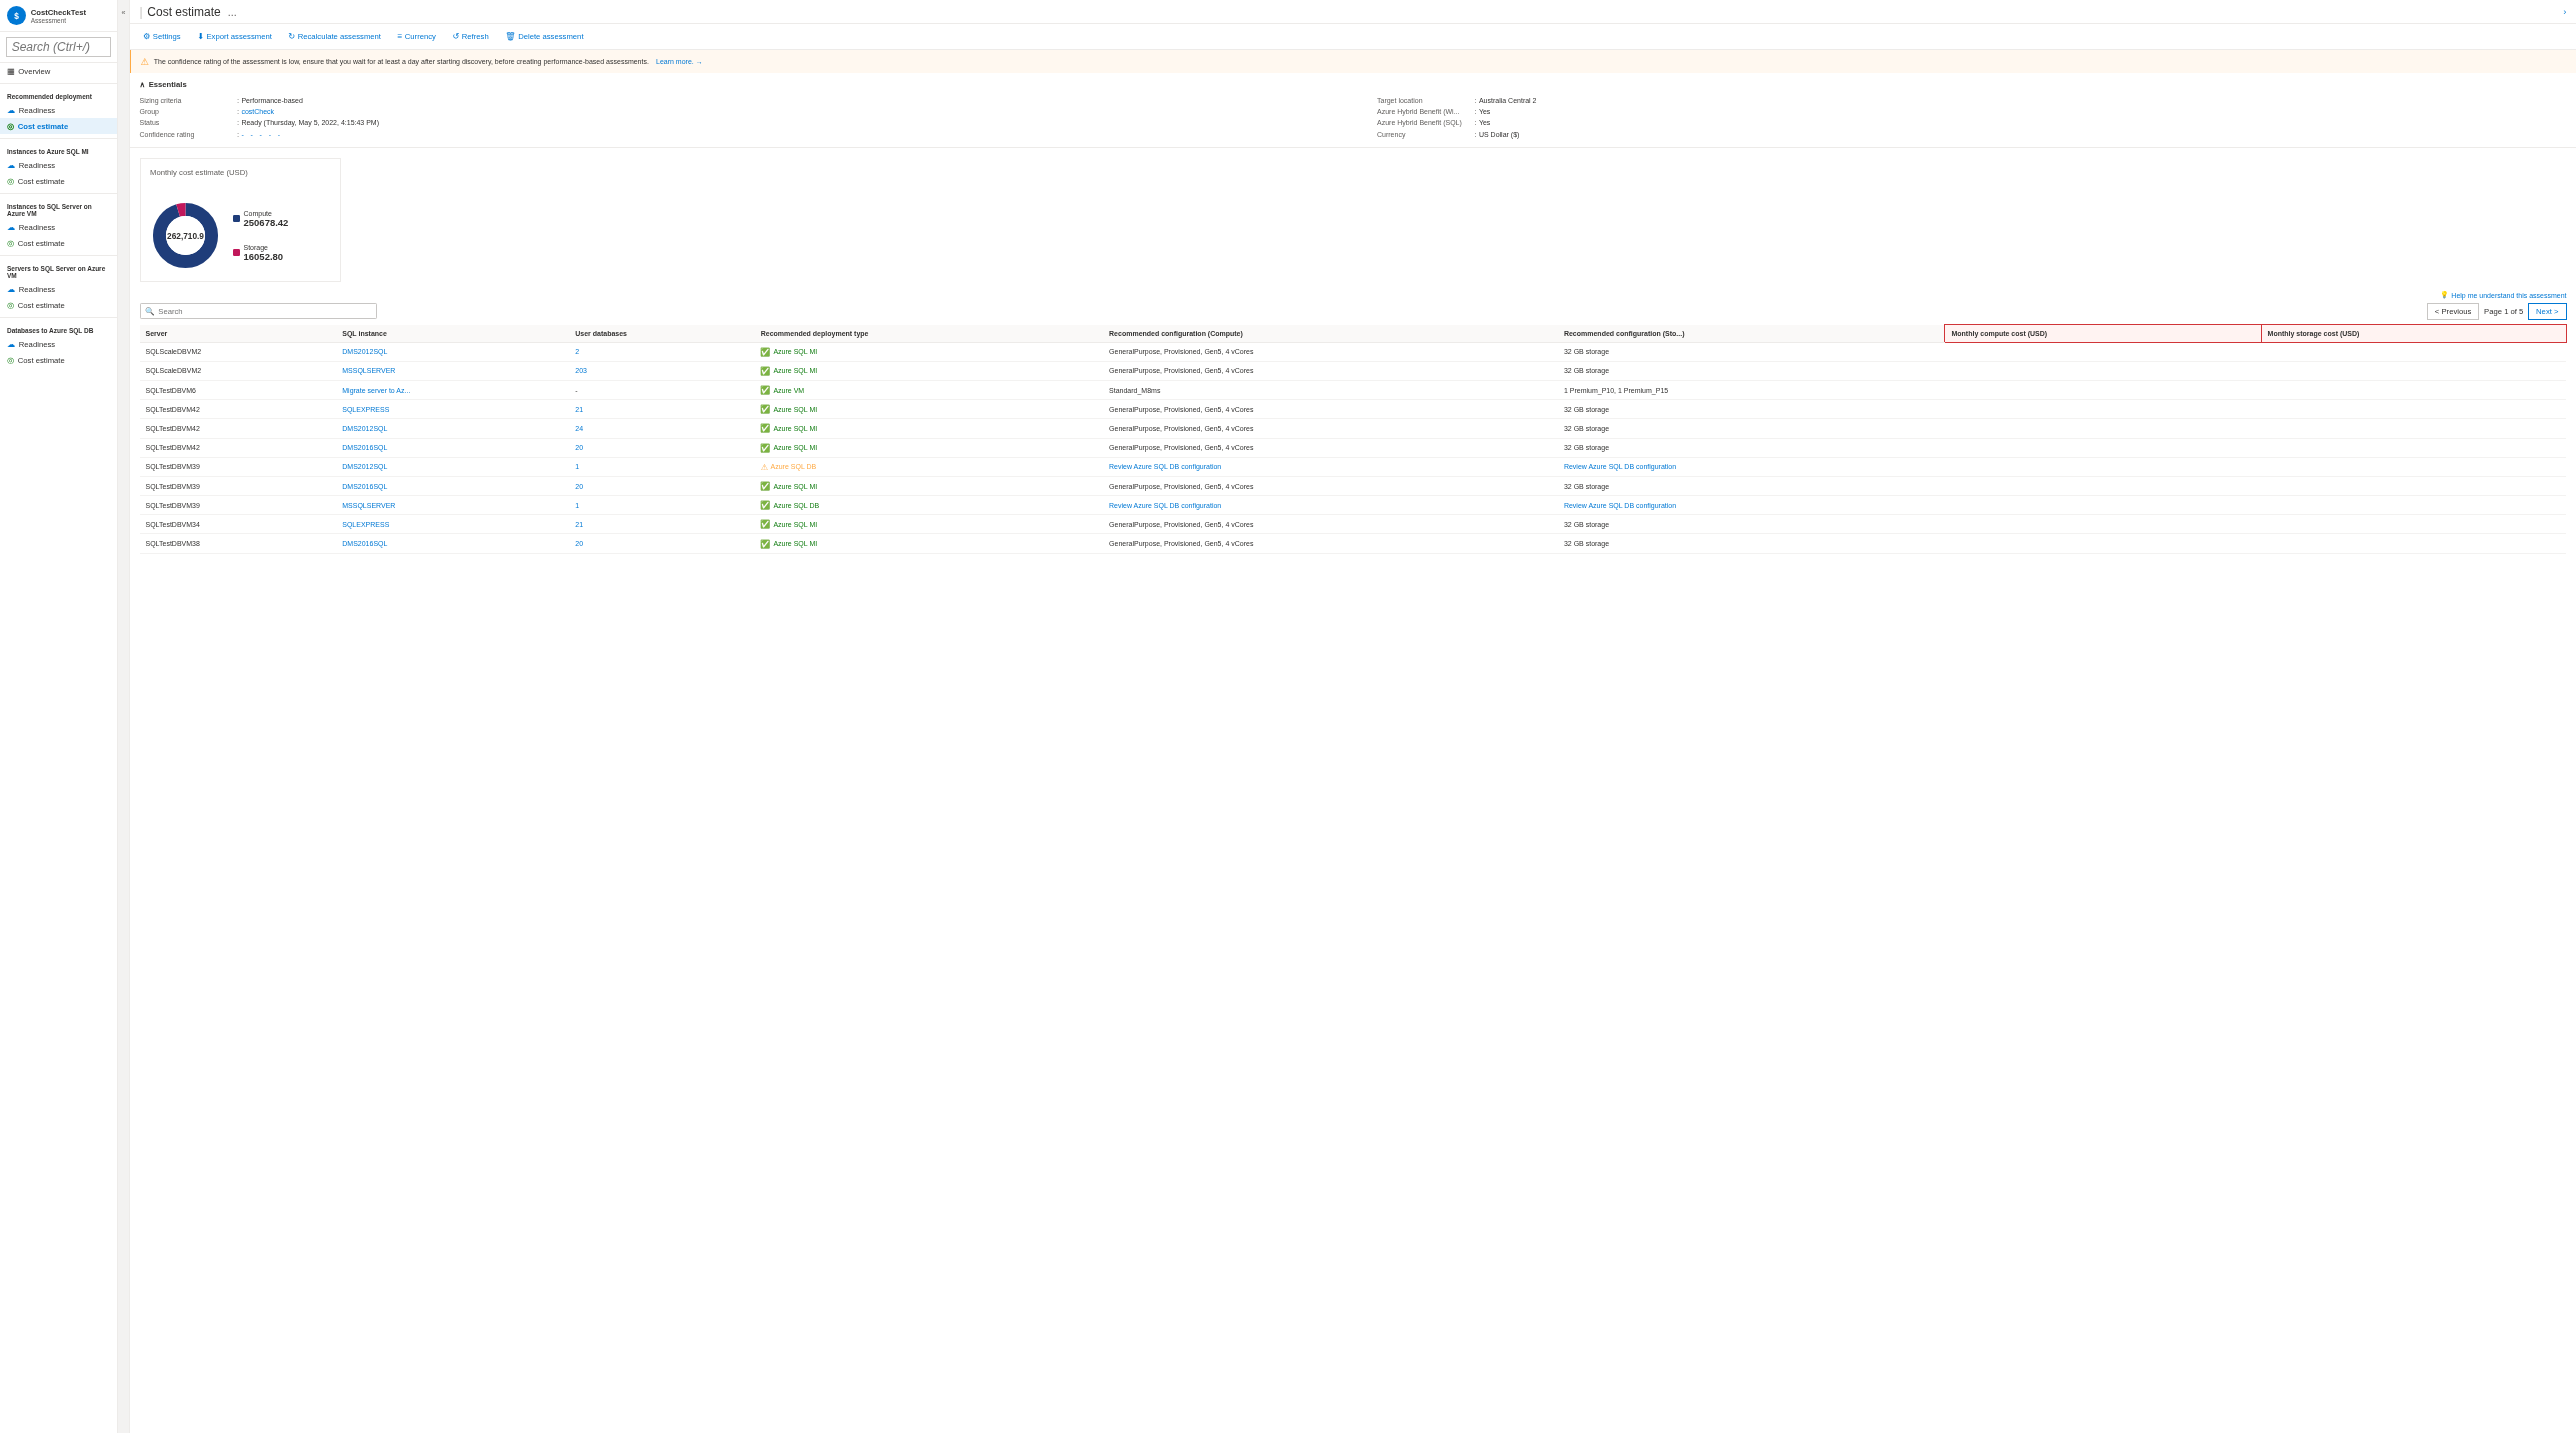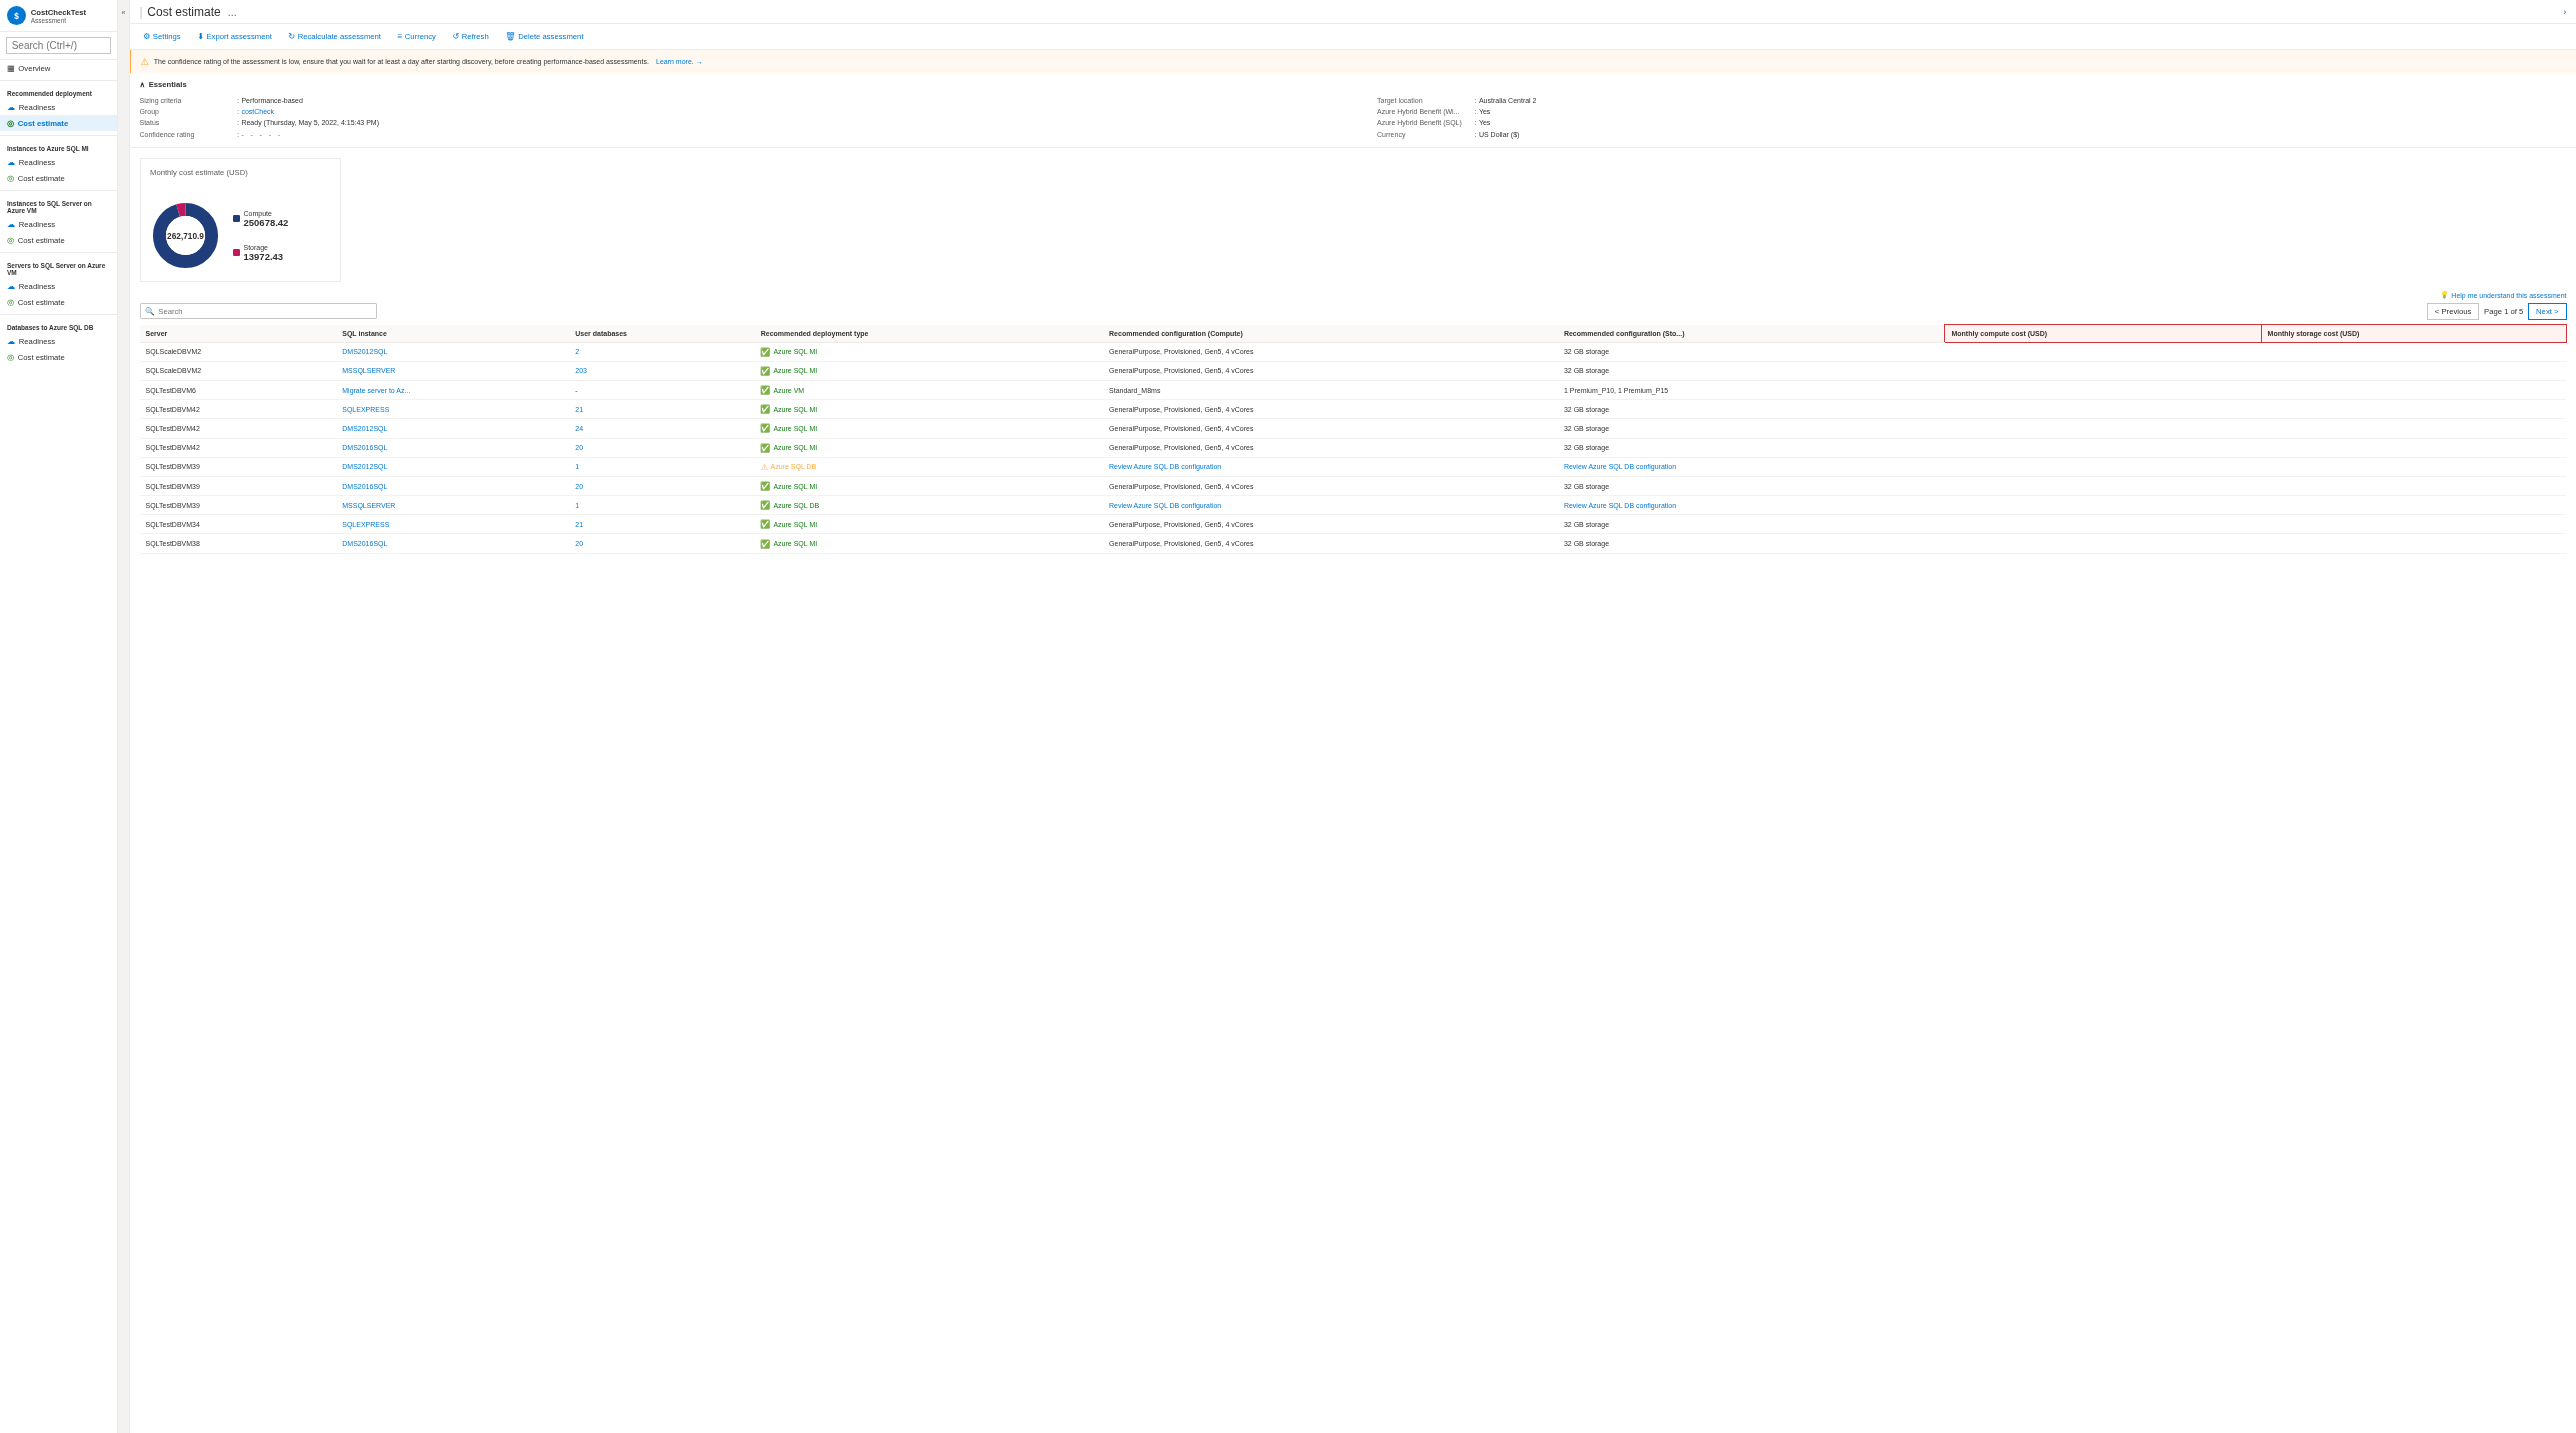--- a/index.html
+++ b/index.html
@@ -5,21 +5,21 @@
     * { box-sizing: border-box; margin: 0; padding: 0; }
     body { font-family: 'Segoe UI', Arial, sans-serif; font-size: 7.7px; color: #323130; background: #fff; display: flex; height: 100vh; overflow: hidden; }
 
     
     .sidebar { width: 118px; min-width: 118px; border-right: 0.6px solid #edebe9; display: flex; flex-direction: column; background: #fff; overflow-y: auto; }
     .sidebar-header { padding: 6px 7px; display: flex; align-items: center; gap: 4.7px; border-bottom: 0.6px solid #edebe9; }
     .sidebar-logo { width: 19px; height: 19px; background: #0078d4; border-radius: 50%; display: flex; align-items: center; justify-content: center; color: #fff; font-weight: bold; font-size: 8.3px; }
     .sidebar-title { font-weight: 600; font-size: 7.7px; }
     .sidebar-subtitle { font-size: 6.5px; color: #605e5c; }
     .sidebar-search { padding: 4.7px 6px; border-bottom: 0.6px solid #edebe9; }
-    .sidebar-search input { width: 100%; border: 0.6px solid #c8c6c4; padding: 2.4px 4.7px; font-size: 10px; border-radius: 0; }
+    .sidebar-search input { width: 100%; border: 0.6px solid #c8c6c4; padding: 2.4px 4.7px; font-size: 12px; border-radius: 0; font-style: italic; }
     .sidebar-section-label { font-size: 6.5px; font-weight: 600; color: #323130; padding: 6px 7px 2.4px 7px; }
     .sidebar-item { display: flex; align-items: center; gap: 3.5px; padding: 3px 7px; cursor: pointer; font-size: 7.7px; color: #323130; }
     .sidebar-item.active { background: #e6f2fb; color: #0078d4; font-weight: 600; }
     .sidebar-item .icon-cloud { color: #0078d4; font-size: 8.3px; }
     .sidebar-item .icon-cost { color: #107c10; font-size: 8.3px; }
     .sidebar-divider { height: 0.6px; background: #edebe9; margin: 3.5px 0; }
     .collapse-btn { width: 16.6px; height: 16.6px; border: none; background: none; cursor: pointer; font-size: 9.5px; display: flex; align-items: center; justify-content: center; }
 
     
     .main { flex: 1; display: flex; flex-direction: column; overflow: hidden; }
@@ -286,21 +286,21 @@
               <div class="legend-color" style="background:#1f3d7a;"></div>
               <div>
                 <div class="legend-text">Compute</div>
                 <div class="legend-value">250678.42</div>
               </div>
             </div>
             <div class="legend-item">
               <div class="legend-color" style="background:#c1185b;"></div>
               <div>
                 <div class="legend-text">Storage</div>
-                <div class="legend-value">13972.43</div>
+                <div class="legend-value">16052.80</div>
               </div>
             </div>
           </div>
         </div>
       </div>
     </div>
 
     <div class="table-section">
       <div class="table-help-row">
         <span class="help-link">

